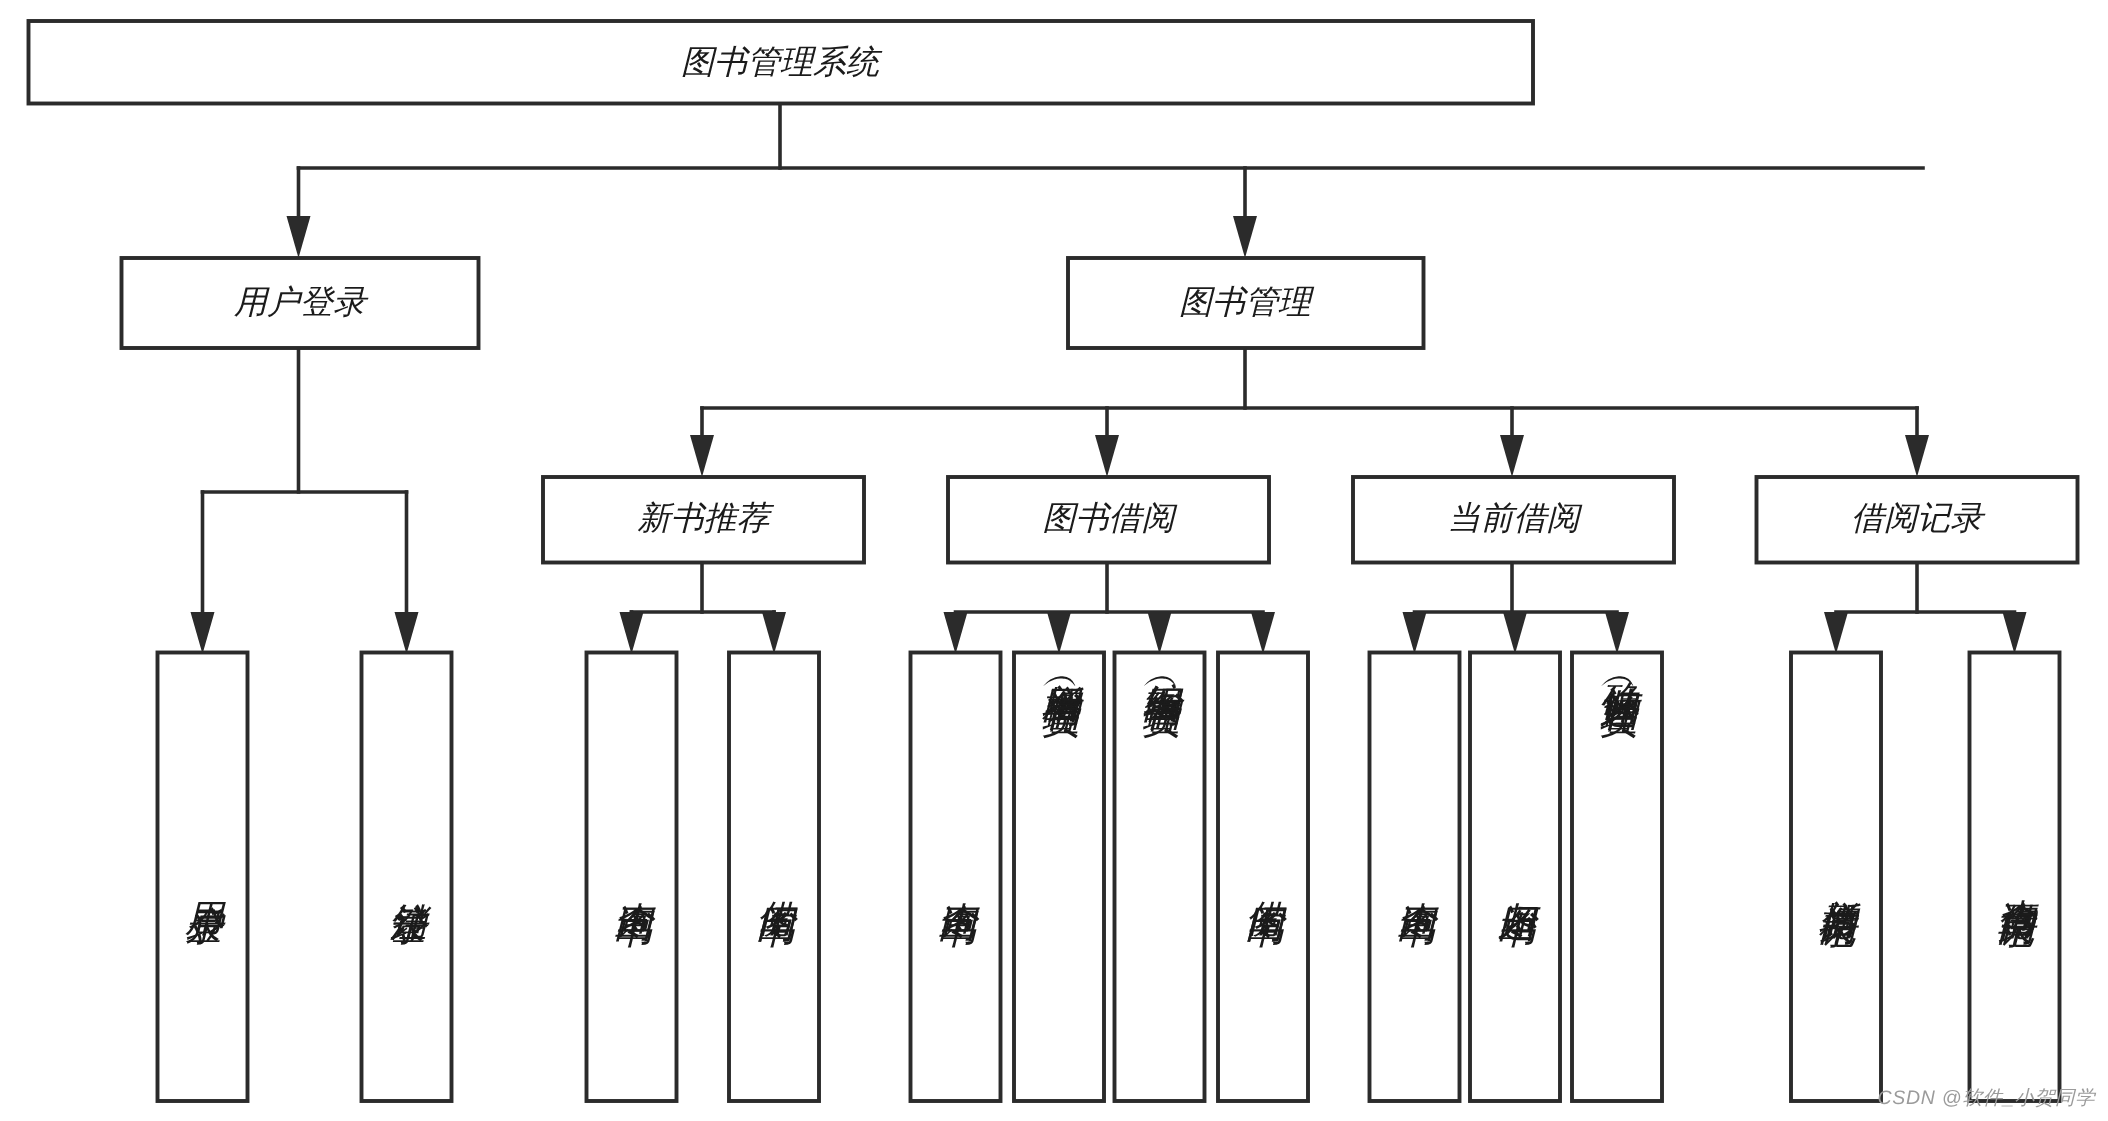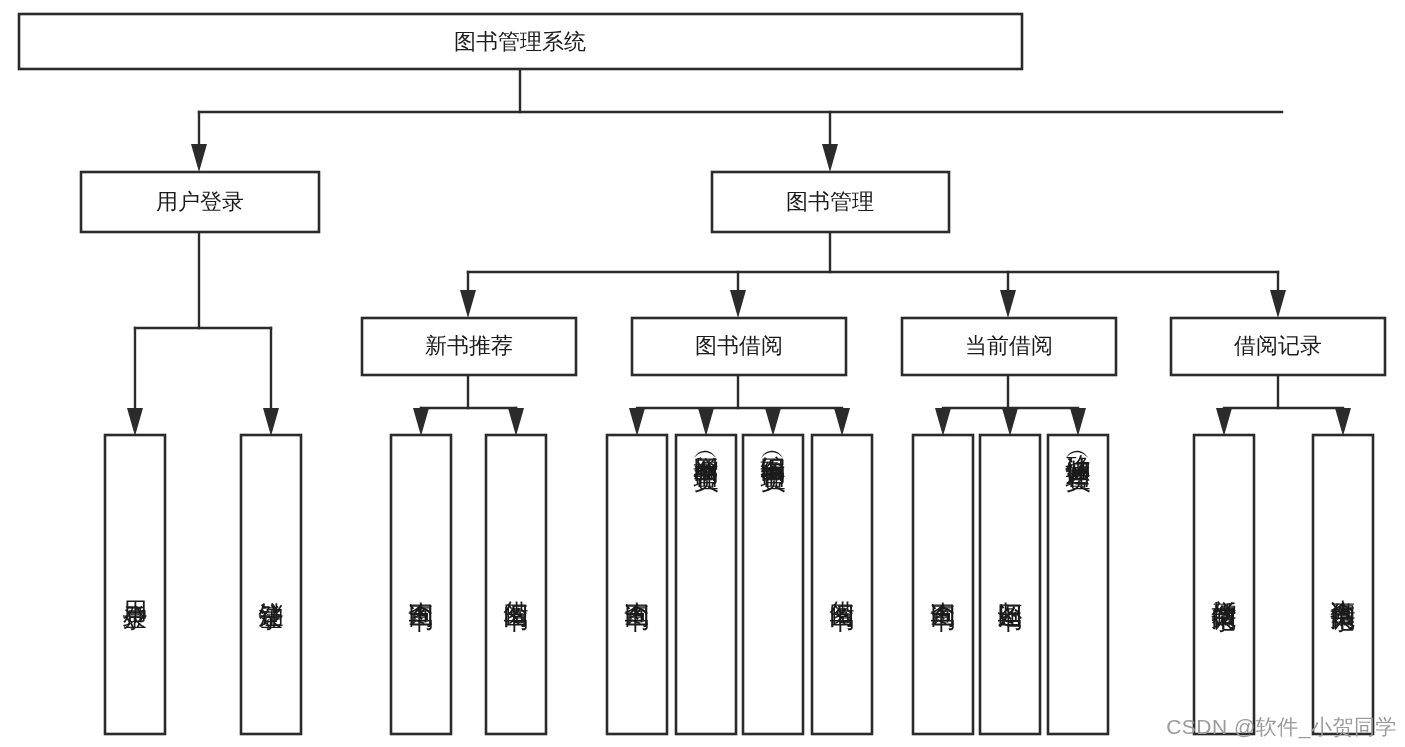--- a/index.html
+++ b/index.html
@@ -13,20 +13,21 @@
     font-family: "Liberation Sans", "DejaVu Sans", sans-serif;
     overflow: hidden;
     position: relative;
   }
   #diagram-root {
     position: absolute;
     left: 0;
     top: 0;
     width: 1405px;
     height: 747px;
+    font-style: italic;
   }
   svg.canvas {
     display: block;
     width: 1405px;
     height: 747px;
   }
   .node-box {
     fill: #ffffff;
     stroke: #2b2b2b;
     stroke-width: 2.6;
@@ -64,21 +65,21 @@
     letter-spacing: 2px;
     color: #1b1b1b;
     white-space: nowrap;
     text-align: center;
   }
   .watermark {
     position: absolute;
     right: 8px;
     bottom: 6px;
     font-family: "Liberation Sans", "DejaVu Sans", sans-serif;
-    font-size: 21px;
+    font-size: 13px;
     color: #9b9b9b;
     letter-spacing: 0.5px;
     white-space: nowrap;
     pointer-events: none;
   }
 </style>
 </head>
 <body>
 
 <div id="diagram-root">

